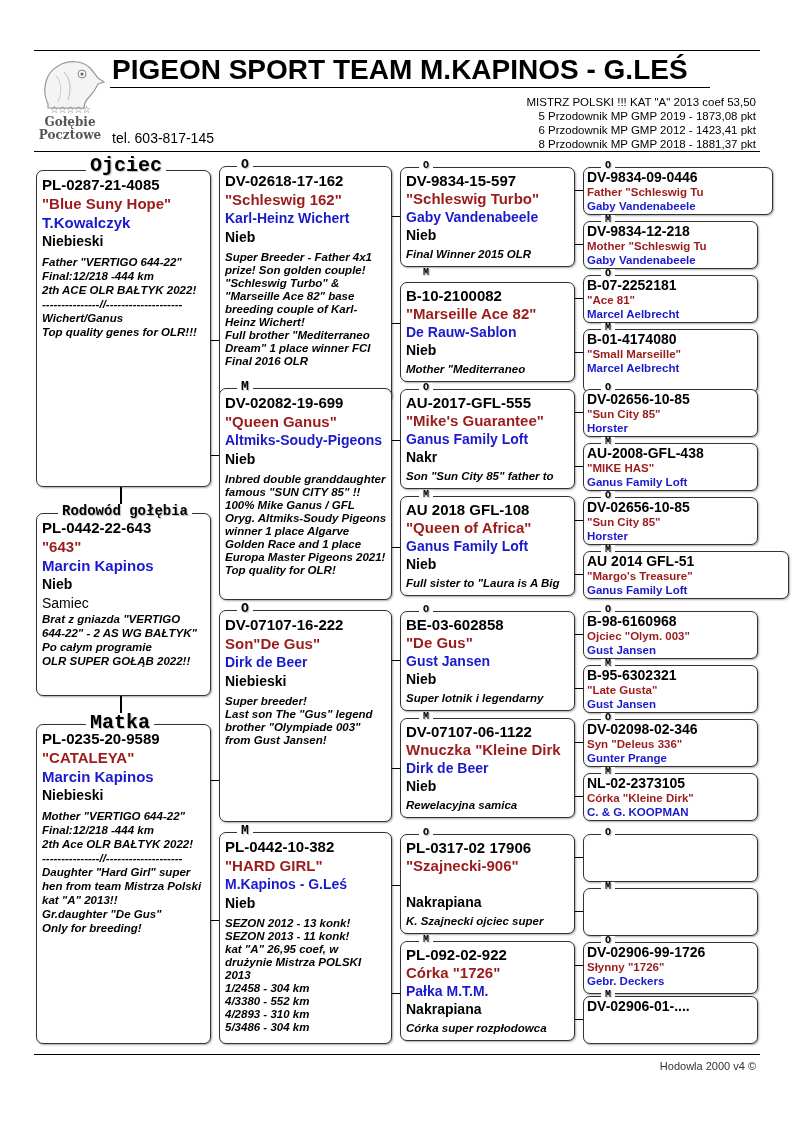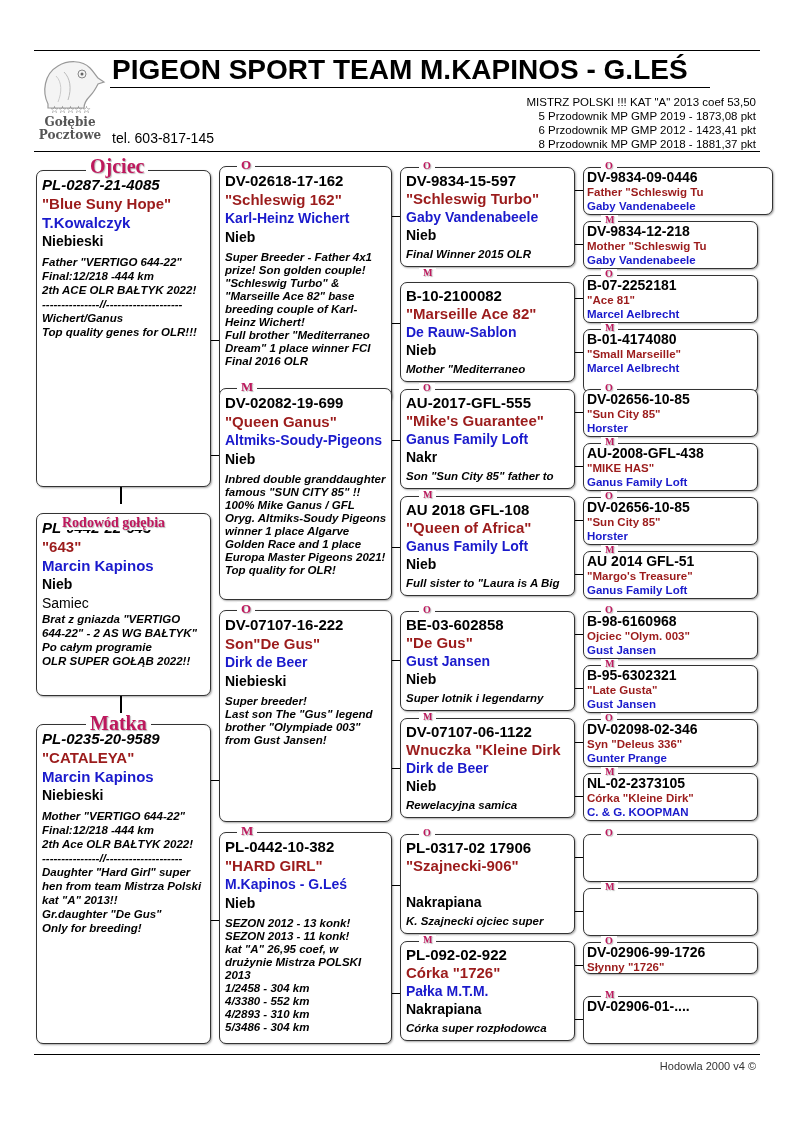--- a/index.html
+++ b/index.html
@@ -8,34 +8,34 @@
   .title { position:absolute; left:112px; top:54px; font-size:28px; font-weight:bold; letter-spacing:0px; white-space:nowrap; }
   .title-underline { position:absolute; left:110px; top:87px; width:600px; height:1px; background:#000; }
   .logo { position:absolute; left:34px; top:52px; width:72px; height:90px; }
   .logo-text { position:absolute; left:34px; top:116px; width:72px; text-align:center; font-family:"DejaVu Serif", serif; font-weight:bold; font-size:12px; color:#555; line-height:13px; }
   .logo-stars { position:absolute; left:34px; top:104px; width:72px; text-align:center; font-size:10px; color:#666; letter-spacing:-1px; }
   .tel { position:absolute; left:112px; top:130px; font-size:14px; }
   .achievements { position:absolute; right:38px; top:95px; text-align:right; font-size:11.5px; line-height:14px; }
   .achievements div { white-space:nowrap; }
 
   .box { position:absolute; border:1px solid #333; border-radius:7px; background:#fff; box-shadow:1px 1px 2px rgba(0,0,0,0.35); box-sizing:border-box; padding:4px 4px 2px 5px; overflow:hidden; }
-  .legend { position:absolute; background:#fff; font-family:Liberation Serif, serif; font-weight:bold; color:#be185d; padding:0 4px; line-height:1; text-shadow:1px 1px 1px #bbb; }
+  .legend { position:absolute; background:#fff; font-family:Liberation Mono, monospace; font-weight:bold; color:#000000; padding:0 4px; line-height:1; text-shadow:1px 1px 1px #bbb; }
   .legend.big { font-size:20px; }
-  .legend.mid { font-size:14px;margin-top:12px; }
+  .legend.mid { font-size:14px; }
   .legend.sm { font-size:13px; }
   .legend.xs { font-size:10px; }
 
   .ring { font-weight:bold; color:#000; white-space:nowrap; }
   .name { font-weight:bold; color:#9b1b1b; white-space:nowrap; overflow:hidden; }
   .breeder { font-weight:bold; color:#1a1acc; white-space:nowrap; overflow:hidden; }
   .color { font-weight:bold; color:#000; }
   .sex { color:#000; }
   .notes { font-style:italic; font-weight:bold; color:#000; white-space:pre-line; }
 
-  .g1 .ring { font-size:15px; line-height:19px;font-style:italic; }
+  .g1 .ring { font-size:15px; line-height:19px; }
   .g1 .name { font-size:15px; line-height:19px; }
   .g1 .breeder { font-size:15px; line-height:19px; }
   .g1 .color { font-size:14px; line-height:19px; }
   .g1 .sex { font-size:14px; line-height:18px; }
   .g1 .notes { font-size:11.5px; line-height:14px; margin-top:4px; }
 
   .g2 .ring { font-size:15px; line-height:19px; }
   .g2 .name { font-size:15px; line-height:19px; }
   .g2 .breeder { font-size:14px; line-height:19px; }
   .g2 .color { font-size:14px; line-height:19px; }
@@ -315,21 +315,21 @@
       <div class="name">"MIKE HAS"</div>
       <div class="breeder">Ganus Family Loft</div>
     </div>
     <div class="legend xs" style="left: 601px; top: 437px;">M</div>
     <div class="box g4" style="left: 583px; top: 497px; width: 175px; height: 48px;">
       <div class="ring">DV-02656-10-85</div>
       <div class="name">"Sun City 85"</div>
       <div class="breeder">Horster</div>
     </div>
     <div class="legend xs" style="left: 601px; top: 491px;">O</div>
-    <div class="box g4" style="left: 583px; top: 551px; width: 175px; height: 48px;">
+    <div class="box g4" style="left: 583px; top: 551px; width: 206px; height: 48px;">
       <div class="ring">AU 2014 GFL-51</div>
       <div class="name">"Margo's Treasure"</div>
       <div class="breeder">Ganus Family Loft</div>
     </div>
     <div class="legend xs" style="left: 601px; top: 545px;">M</div>
     <div class="box g4" style="left: 583px; top: 611px; width: 175px; height: 48px;">
       <div class="ring">B-98-6160968</div>
       <div class="name">Ojciec "Olym. 003"</div>
       <div class="breeder">Gust Jansen</div>
     </div>
@@ -357,21 +357,21 @@
       <div class="name"></div>
       <div class="breeder"></div>
     </div>
     <div class="legend xs" style="left: 601px; top: 828px;">O</div>
     <div class="box g4" style="left: 583px; top: 888px; width: 175px; height: 48px;">
       <div class="ring"></div>
       <div class="name"></div>
       <div class="breeder"></div>
     </div>
     <div class="legend xs" style="left: 601px; top: 882px;">M</div>
-    <div class="box g4" style="left: 583px; top: 942px; width: 175px; height: 32px;">
+    <div class="box g4" style="left: 583px; top: 942px; width: 175px; height: 52px;">
       <div class="ring">DV-02906-99-1726</div>
       <div class="name">Słynny "1726"</div>
       <div class="breeder">Gebr. Deckers</div>
     </div>
     <div class="legend xs" style="left: 601px; top: 936px;">O</div>
     <div class="box g4" style="left: 583px; top: 996px; width: 175px; height: 48px;">
       <div class="ring">DV-02906-01-....</div>
       <div class="name"></div>
       <div class="breeder"></div>
     </div>

